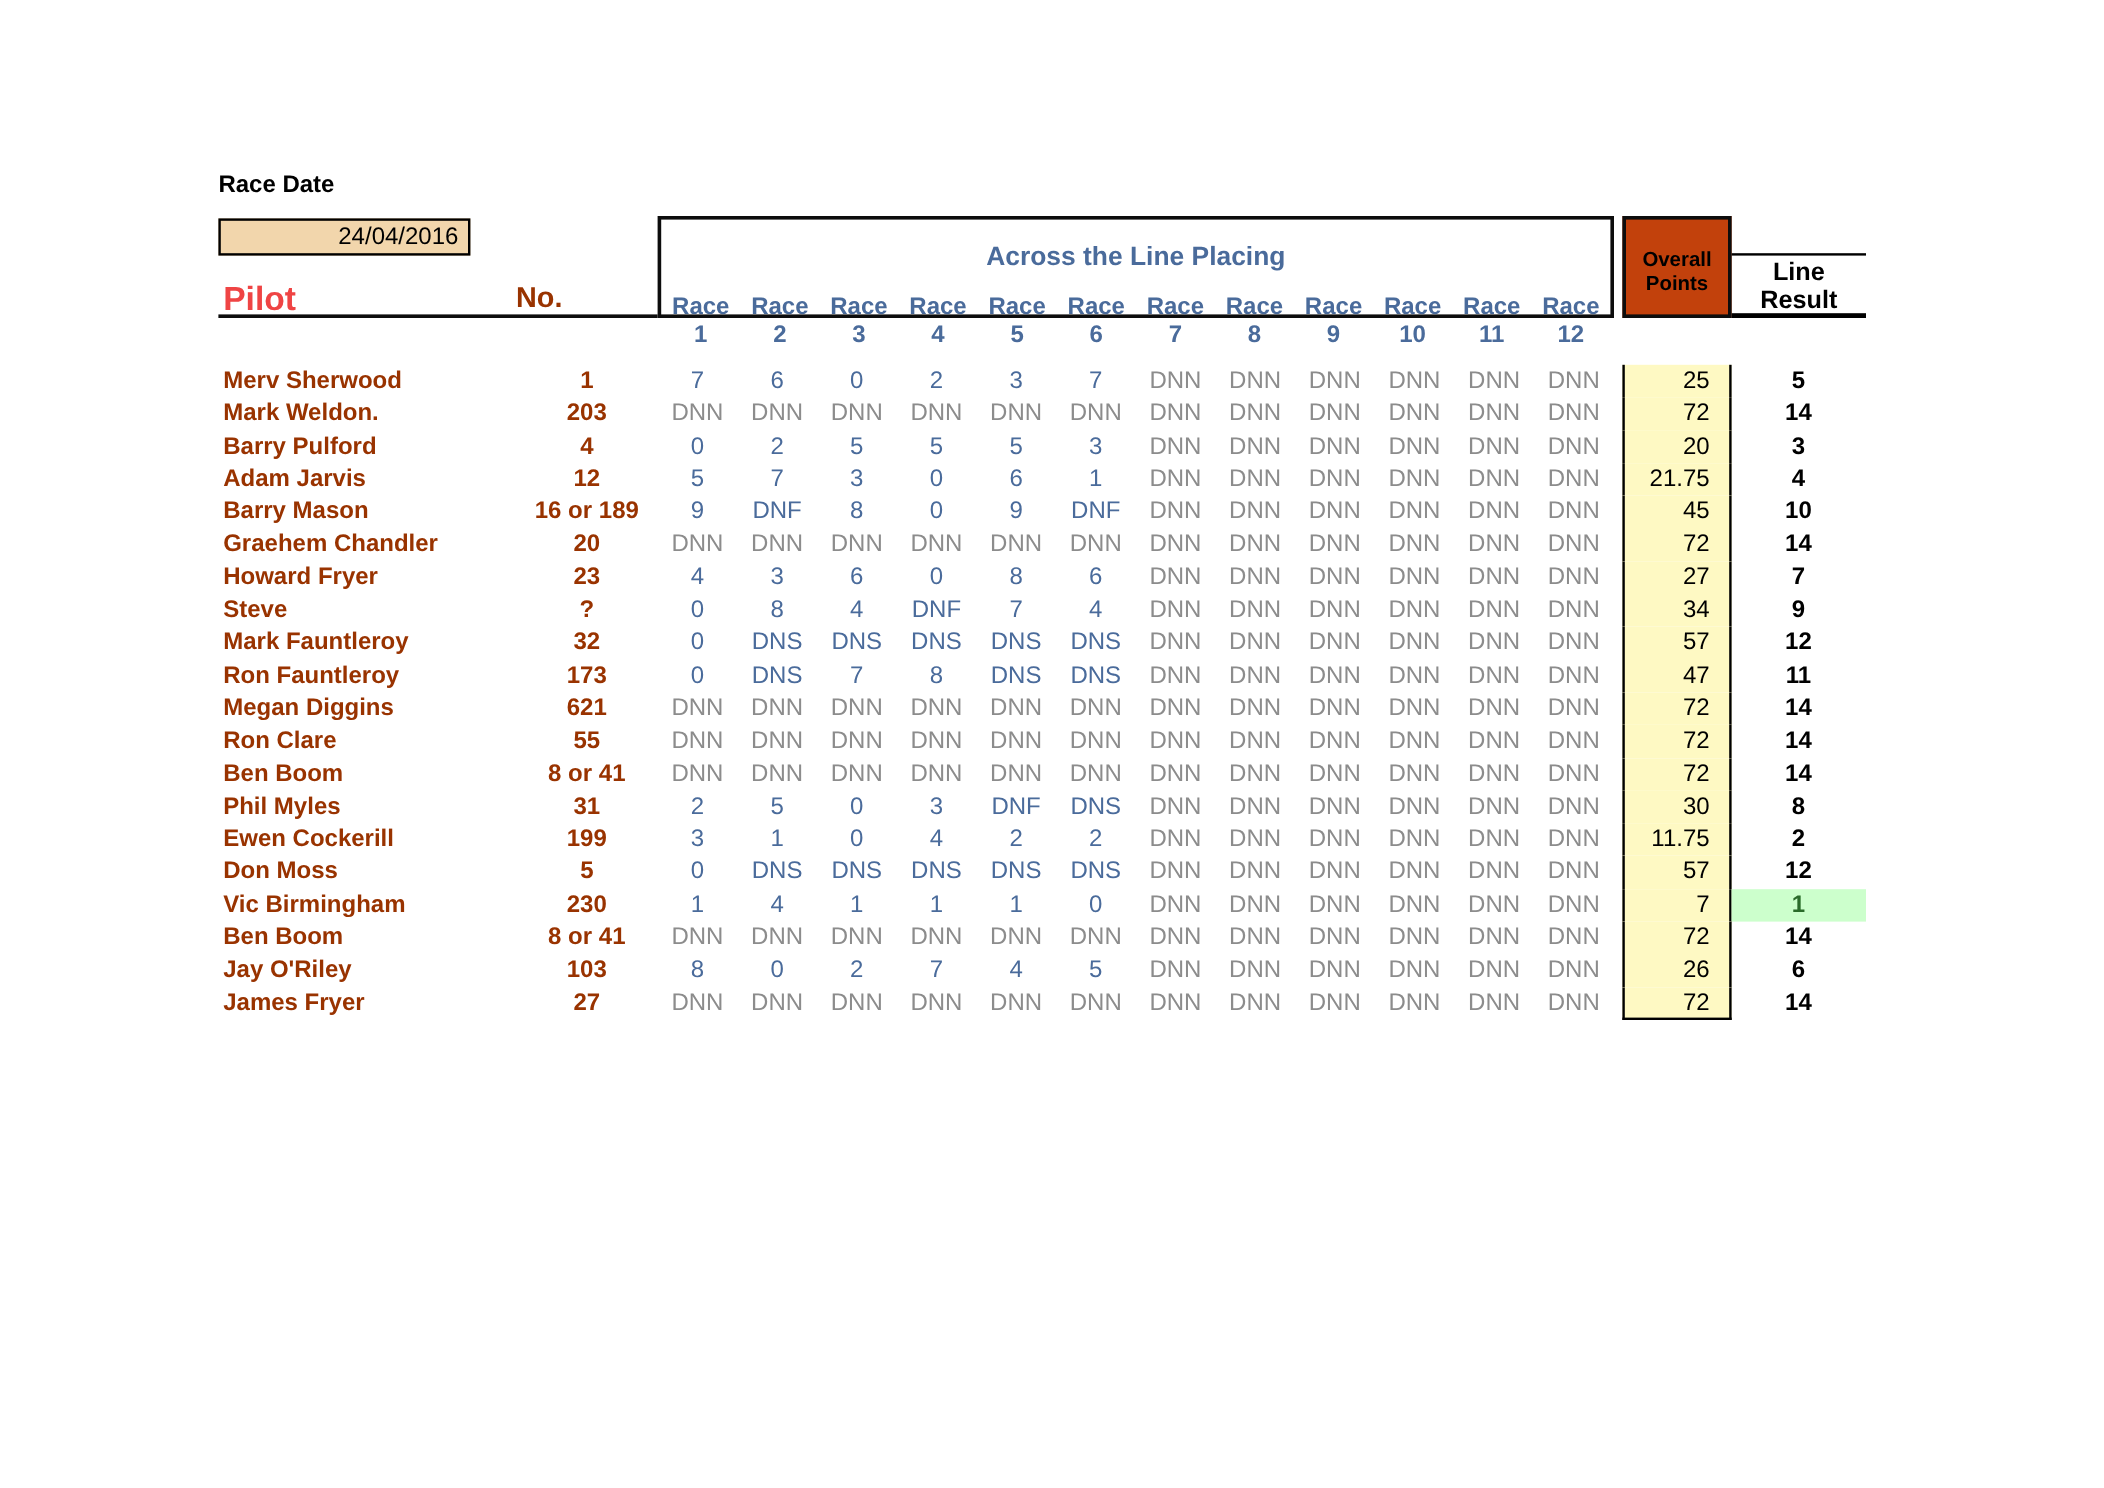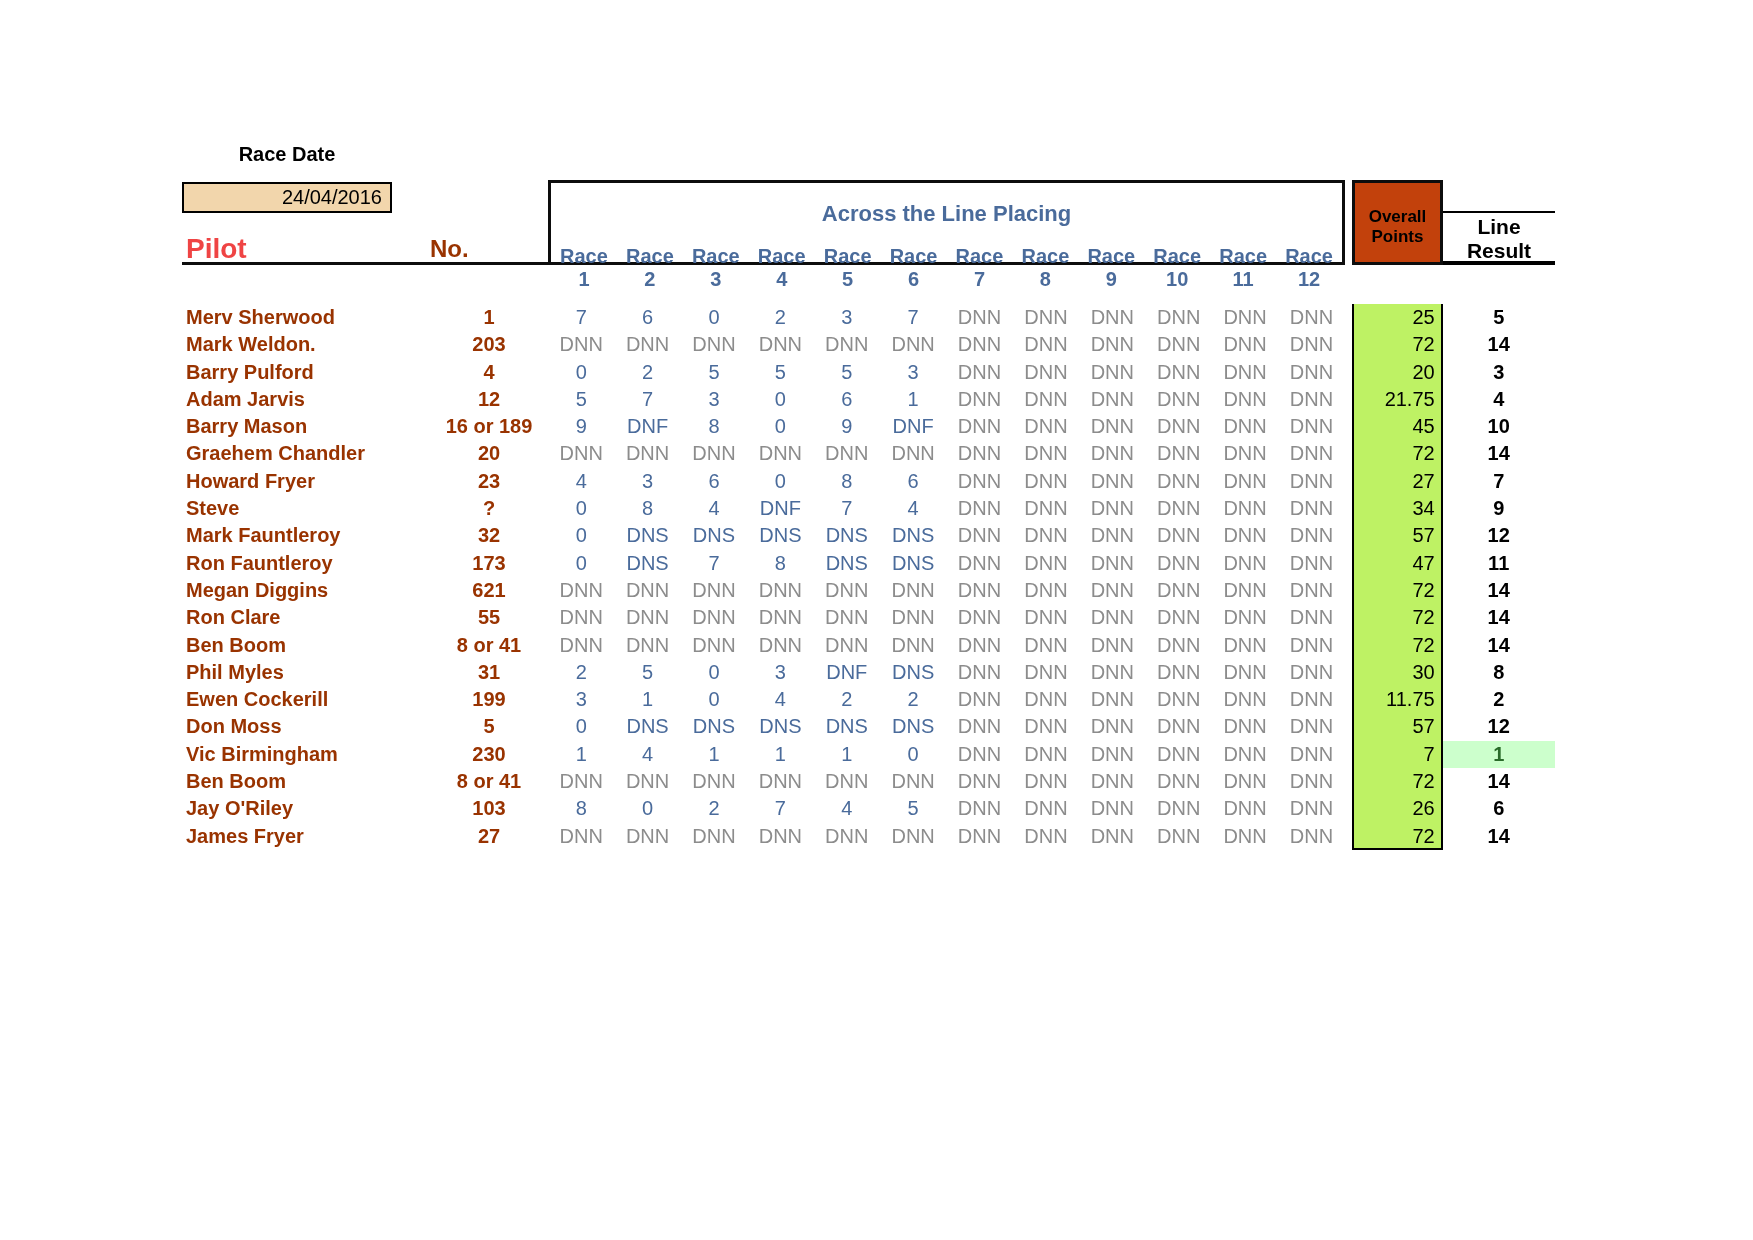--- a/index.html
+++ b/index.html
@@ -7,21 +7,21 @@
     position:relative;
     width:1753px;height:1240px;
     background:#ffffff;
     font-family:"Liberation Sans","DejaVu Sans",sans-serif;
     color:#000;
     overflow:hidden;
   }
   
   .race-date-label{
     position:absolute;left:182px;top:142px;width:210px;height:24px;
-    line-height:24px;text-align:center;font-weight:bold;font-size:20px;
+    line-height:24px;font-weight:bold;font-size:20px;
   }
   .date-box{
     position:absolute;left:182px;top:182px;width:210px;height:31px;
     box-sizing:border-box;border:2px solid #000;background:#f2d6ac;
     font-size:20px;line-height:27px;text-align:right;padding-right:8px;
   }
   .instruction{
     position:absolute;left:548px;top:146px;width:797px;height:24px;
     line-height:24px;text-align:center;font-size:20px;
   }
@@ -72,22 +72,22 @@
     margin-top:36px;
   }
   .cell{line-height:27.3px;white-space:nowrap;overflow:visible;}
   .cell.pilot{font-weight:bold;color:#993300;padding-left:4px;text-align:left;}
   .cell.no{font-weight:bold;color:#993300;text-align:center;}
   .cell.race{text-align:center;}
   .cell.race.entered{color:#4a6b9b;}
   .cell.race.dnn{color:#8c8c8c;}
   .cell.spacer{}
   .cell.overall{
-    background:#bef264;border-left:2px solid #000;border-right:2px solid #000;
-    text-align:right;padding-right:6px;box-sizing:border-box;color:#000;
+    background:#fef9c3;border-left:2px solid #000;border-right:2px solid #000;
+    text-align:right;padding-right:16px;box-sizing:border-box;color:#000;
   }
   .cell.overall.last{border-bottom:2px solid #000;}
   .cell.lineres{font-weight:bold;text-align:center;color:#000;}
   .cell.lineres.hl{background:#ccffcc;color:#2a6b2a;}
 </style>
 </head>
 <body>
 
 <div class="sheet">
 

